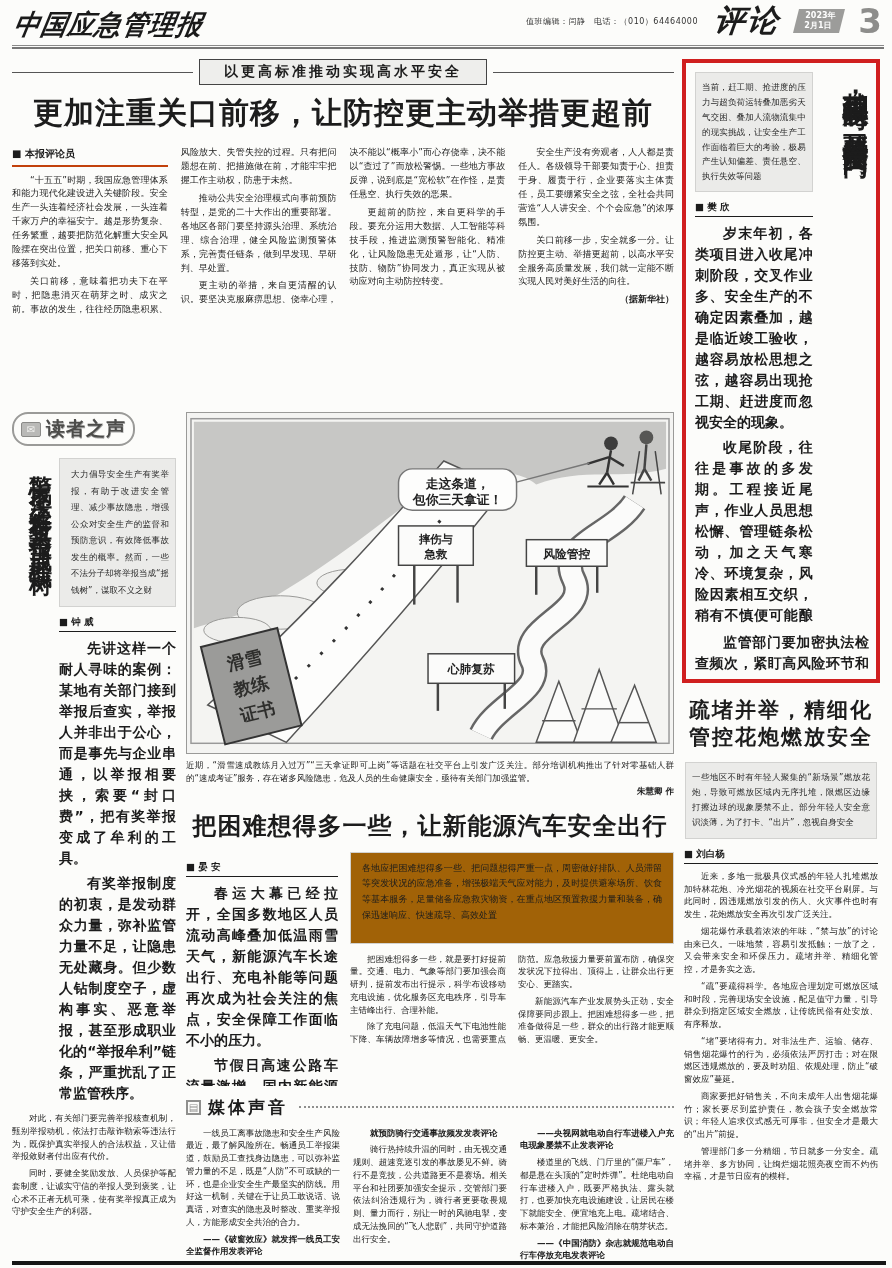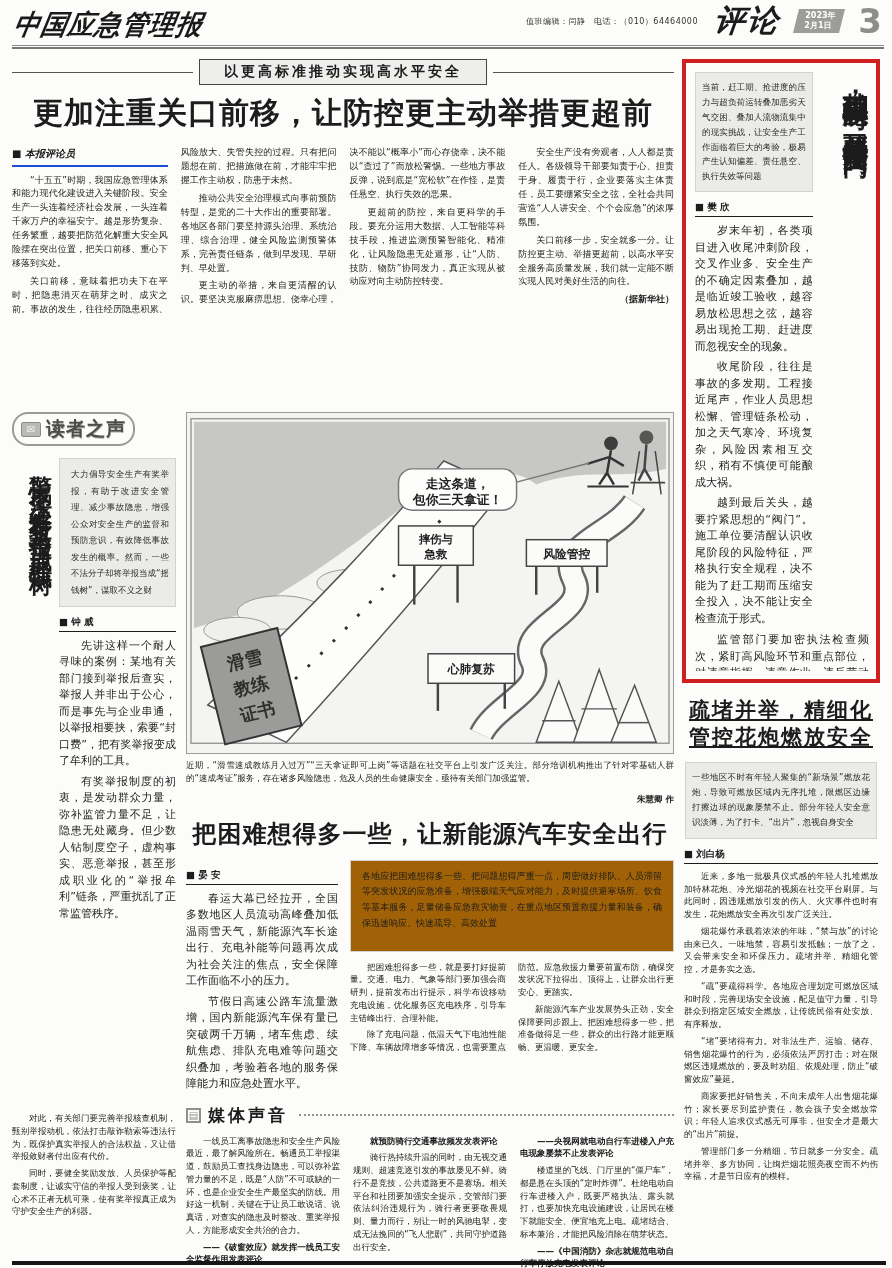--- a/index.html
+++ b/index.html
@@ -39,30 +39,30 @@
   .bottom-rule { position:absolute; left:12px; right:6px; bottom:3px; border-top:4px solid #161616; }
 
   p { margin:0 0 4px; text-indent:2em; }
 
   
   .kicker-row { display:flex; align-items:center; margin:0 0 8px; }
   .kline { flex:1; border-top:1.5px solid #555; }
   .kicker-box { border:1px solid #444; background:#eeeeec; padding:3px 24px; font-weight:bold; font-size:14px; letter-spacing:3px; margin:0 6px; }
   .main-headline { font-size:30px; font-weight:900; text-align:center; letter-spacing:1px; margin:2px 0 12px; }
   .cols4 { column-count:4; column-gap:13px; font-size:9px; line-height:1.55; height:252px; overflow:hidden; text-align:justify; }
-  .article-label { font-weight:bold; font-size:10px; border-bottom:2px solid #1d4ed8; padding-bottom:3px; margin-bottom:7px; text-indent:0;font-style:italic; }
+  .article-label { font-weight:bold; font-size:10px; border-bottom:2px solid #c2410c; padding-bottom:3px; margin-bottom:7px; text-indent:0; }
   .attribution { text-align:right; text-indent:0; font-weight:bold; }
 
   
   .red-box { border:4px solid #d01f1f; height:624px; padding:9px 7px 8px 9px; display:flex; flex-direction:column; background:#fcfcfa; }
   .rb-top { display:flex; gap:7px; height:556px; }
   .rb-left { width:124px; display:flex; flex-direction:column; }
   .quote-box { background:#ebebe9; border:1px solid #d2d2d0; padding:7px 6px; font-size:8.5px; line-height:1.75; text-align:justify; color:#2a2a2a; }
   .byline { font-weight:bold; font-size:9.5px; border-bottom:1.5px solid #1c1c1c; padding-bottom:2px; margin:9px 0 6px; text-indent:0; }
-  .small-body { font-size:11px; line-height:1.5; text-align:justify; overflow:hidden; }
+  .small-body { font-size:14px; line-height:1.5; text-align:justify; overflow:hidden;font-weight:bold; }
   .rb-left .small-body { flex:1; }
   .v-head {
     writing-mode: vertical-rl; text-orientation: upright;
     font-weight:900; line-height:1;
   }
   .rb-vhead { font-size:26px; letter-spacing:2px; width:52px; height:556px; }
   .rb-bottom { flex:1; overflow:hidden; margin-top:4px; }
 
   
   .lower-row { display:flex; gap:10px; margin-top:14px; }
@@ -76,21 +76,21 @@
   .rv-row { display:flex; gap:7px; margin-top:12px; height:650px; }
   .rv-vhead { font-size:23px; letter-spacing:6px; width:40px; height:648px; }
   .rv-right { flex:1; display:flex; flex-direction:column; }
   .rv-right .quote-box { line-height:1.95;padding-left:11px; }
   .rv-right .small-body { flex:1; }
   .rv-bottom { font-size:8.5px; line-height:1.5; text-align:justify; height:128px; overflow:hidden; margin-top:4px; }
 
   
   .cartoon-frame { border:1.5px solid #9a9a98; background:#f4f4f2; padding:3px; }
   .cartoon-caption { font-size:8.5px; line-height:1.5; text-align:justify; margin-top:5px; }
-  .cartoon-credit { font-size:8.5px; font-weight:bold; text-align:right; margin-top:9px; }
+  .cartoon-credit { font-size:8.5px; font-weight:bold; text-align:right; margin-top:1px; }
 
   
   .ev { margin-top:12px; }
   .ev-headline { font-size:24px; font-weight:900; text-align:center; letter-spacing:1px; }
   .ev-row { display:flex; gap:12px; margin-top:10px; height:234px; overflow:hidden; }
   .ev-left { width:152px; display:flex; flex-direction:column; }
   .ev-left .small-body { flex:1; }
   .ev-right { flex:1; }
   .ev-quote { background:#a16207; border:1px solid #d2d2d0; padding:8px 11px; font-size:9px; line-height:1.75; text-align:justify; height:92px; overflow:hidden; }
   .ev-cols { column-count:2; column-gap:12px; font-size:8.5px; line-height:1.5; text-align:justify; height:130px; overflow:hidden; margin-top:9px; }
@@ -100,21 +100,21 @@
   .mv-header { display:flex; align-items:center; gap:7px; }
   .mv-icon { width:15px; height:15px; border:2px solid #8f8f8d; color:#8f8f8d; font-size:10px; line-height:11px; text-align:center; }
   .mv-title { font-weight:900; font-size:17px; letter-spacing:3px; }
   .mv-dots { flex:1; border-bottom:2px dotted #8f8f8d; height:1px; margin-left:4px; }
   .mv-cols { display:flex; gap:13px; margin-top:8px; height:148px; overflow:hidden; }
   .mv-col { flex:1; font-size:8.5px; line-height:1.5; text-align:justify; }
   .mv-attr { font-weight:bold; text-indent:2em; }
 
   
   .fc { margin-top:14px; padding:0 2px; }
-  .fc-headline { font-size:21px; font-weight:900; text-align:center; line-height:1.3; letter-spacing:2px;text-decoration:underline; }
+  .fc-headline { font-size:21px; font-weight:900; text-align:center; line-height:1.3; letter-spacing:2px; }
   .fc .quote-box { margin:10px 1px 0; line-height:1.8; }
   .fc-body { font-size:8.5px; line-height:1.5; text-align:justify; height:352px; overflow:hidden; }
 
   svg text { font-family:"DejaVu Sans", sans-serif; }
 </style>
 </head>
 <body>
 
 <div class="page">
 

